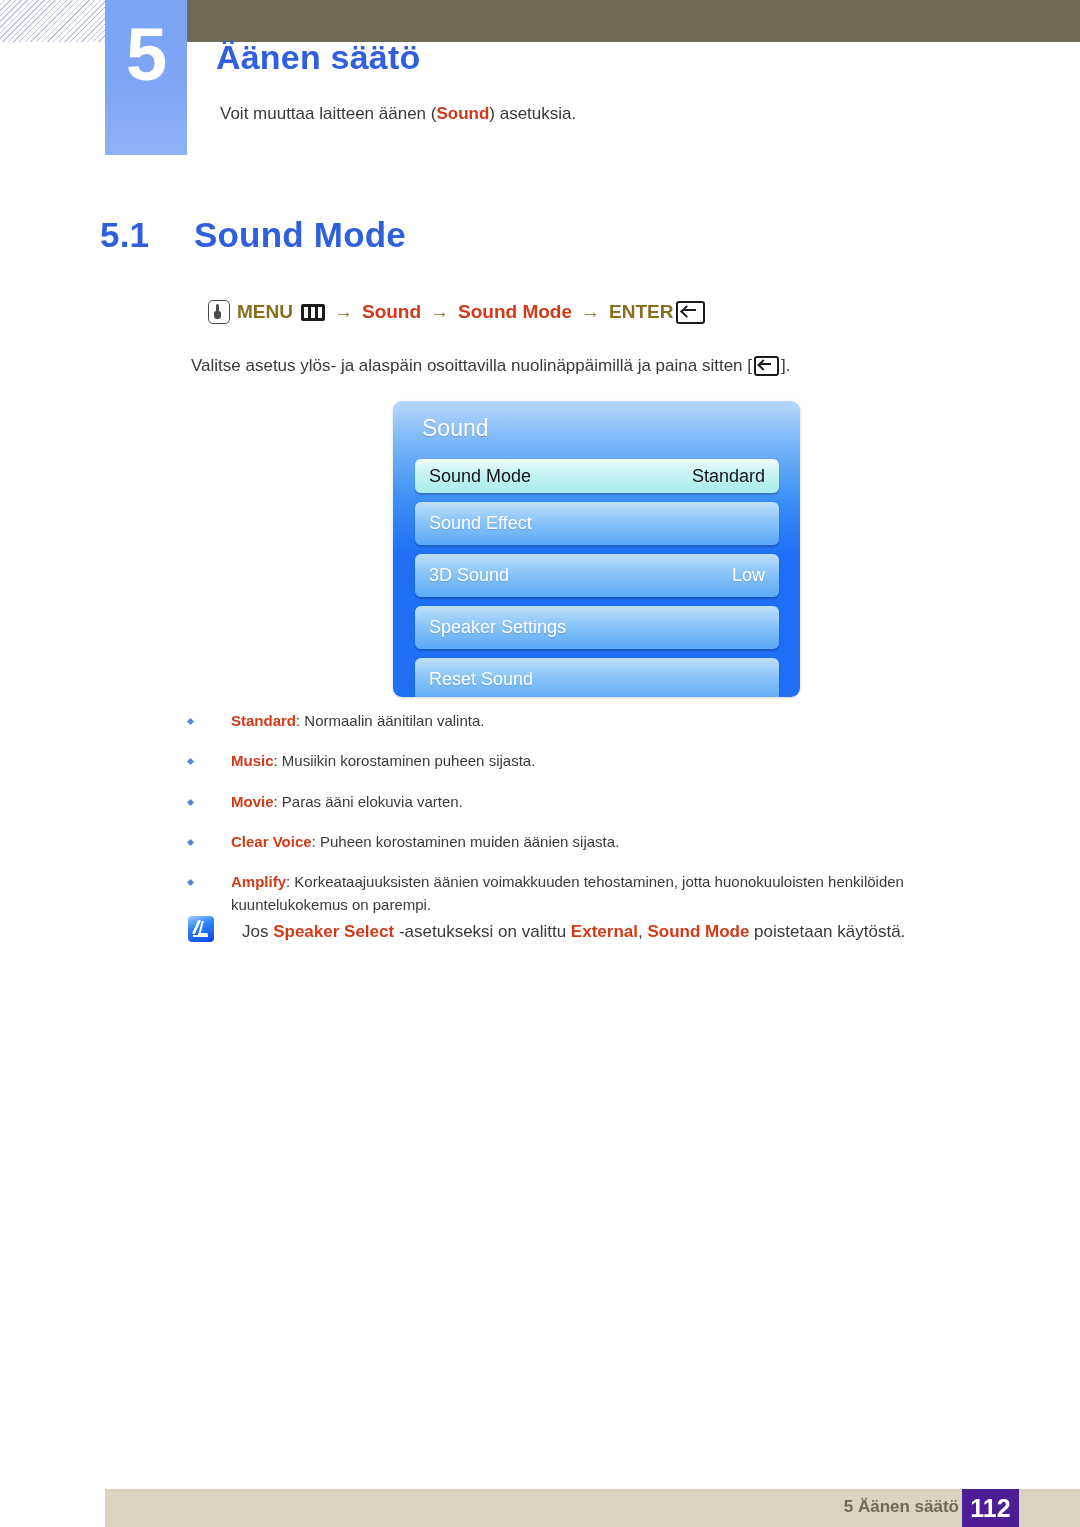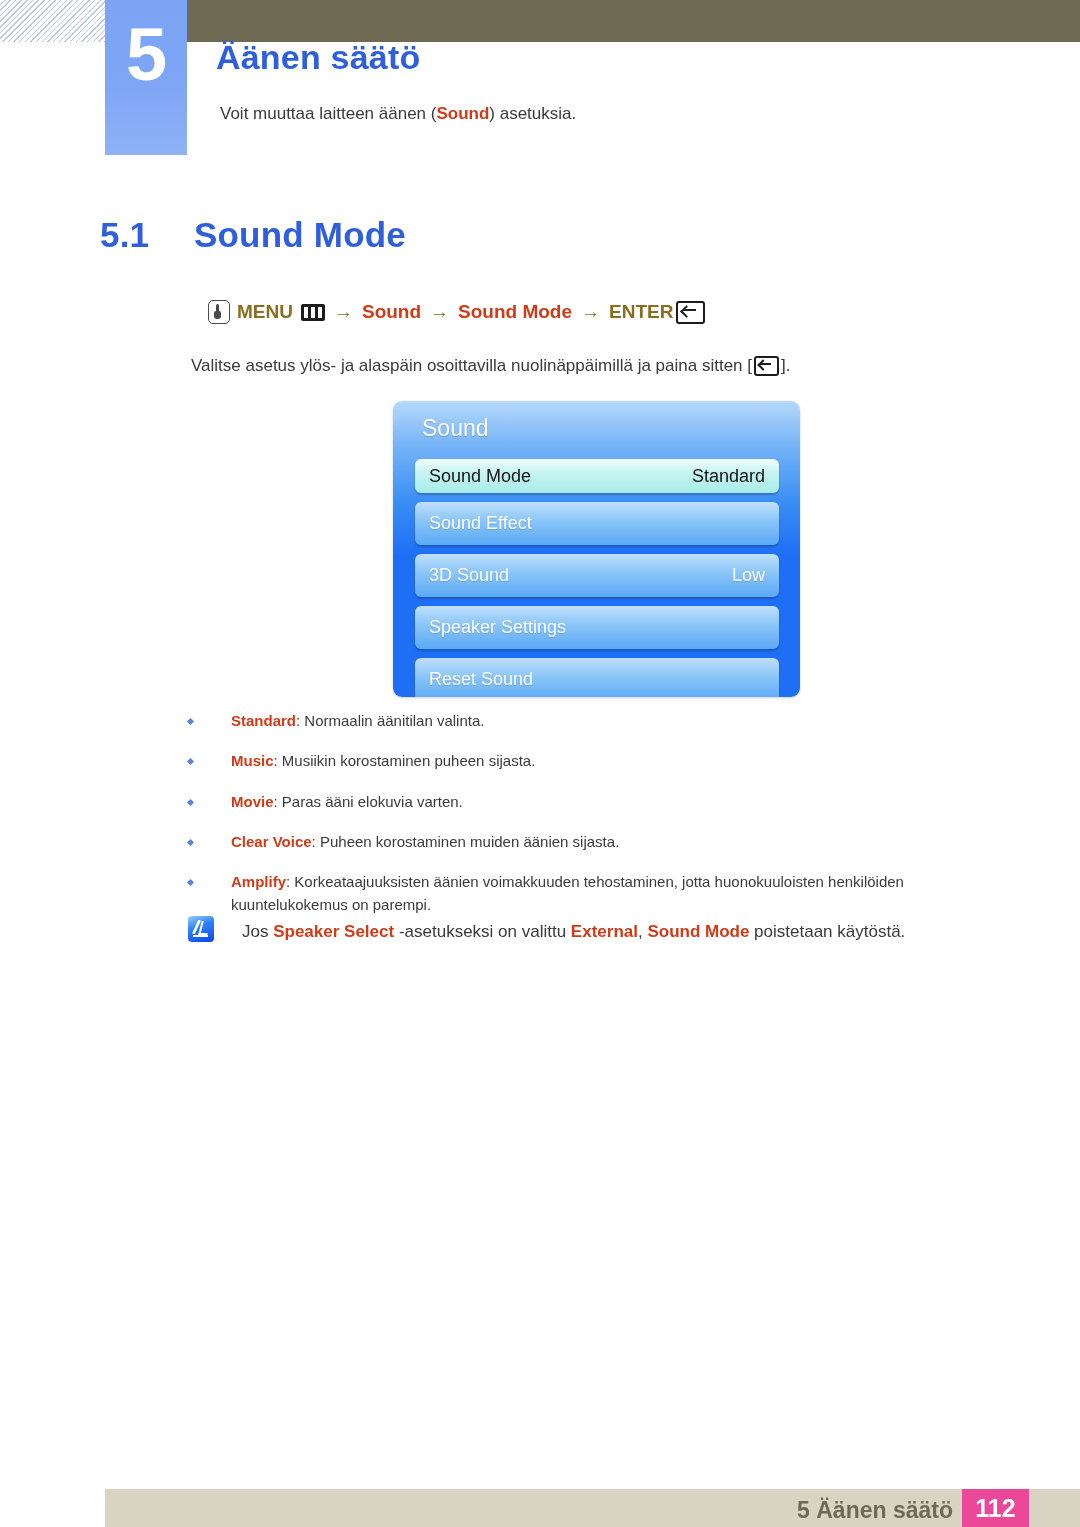--- a/index.html
+++ b/index.html
@@ -303,30 +303,30 @@
 
   
   .footer-bar {
     position: absolute;
     left: 105px; top: 1489px;
     width: 975px; height: 38px;
     background: #d8d4c1;
   }
   .footer-label {
     position: absolute;
-    right: 127px; top: 1497px;
-    font-size: 23px;
+    right: 121px; top: 1497px;
+    font-size: 17px;
     font-weight: bold;
     color: #6e6a54;
   }
   .footer-page {
     position: absolute;
     left: 962px; top: 1489px;
-    width: 67px; height: 38px;
-    background: #ec4899;
+    width: 57px; height: 38px;
+    background: #4c1d95;
     color: #ffffff;
     font-size: 25px;
     font-weight: bold;
     display: flex;
     align-items: center;
     justify-content: center;
   }
 </style>
 </head>
 <body>

